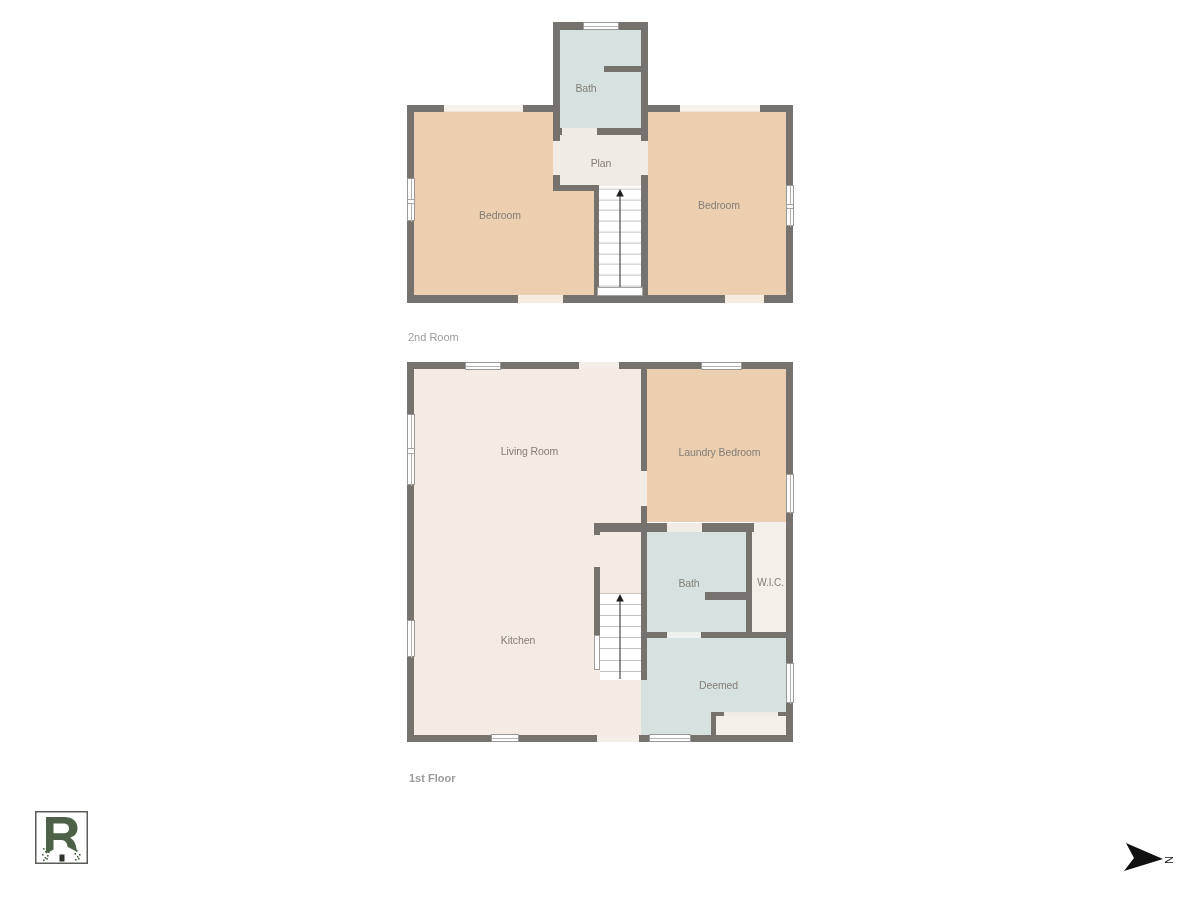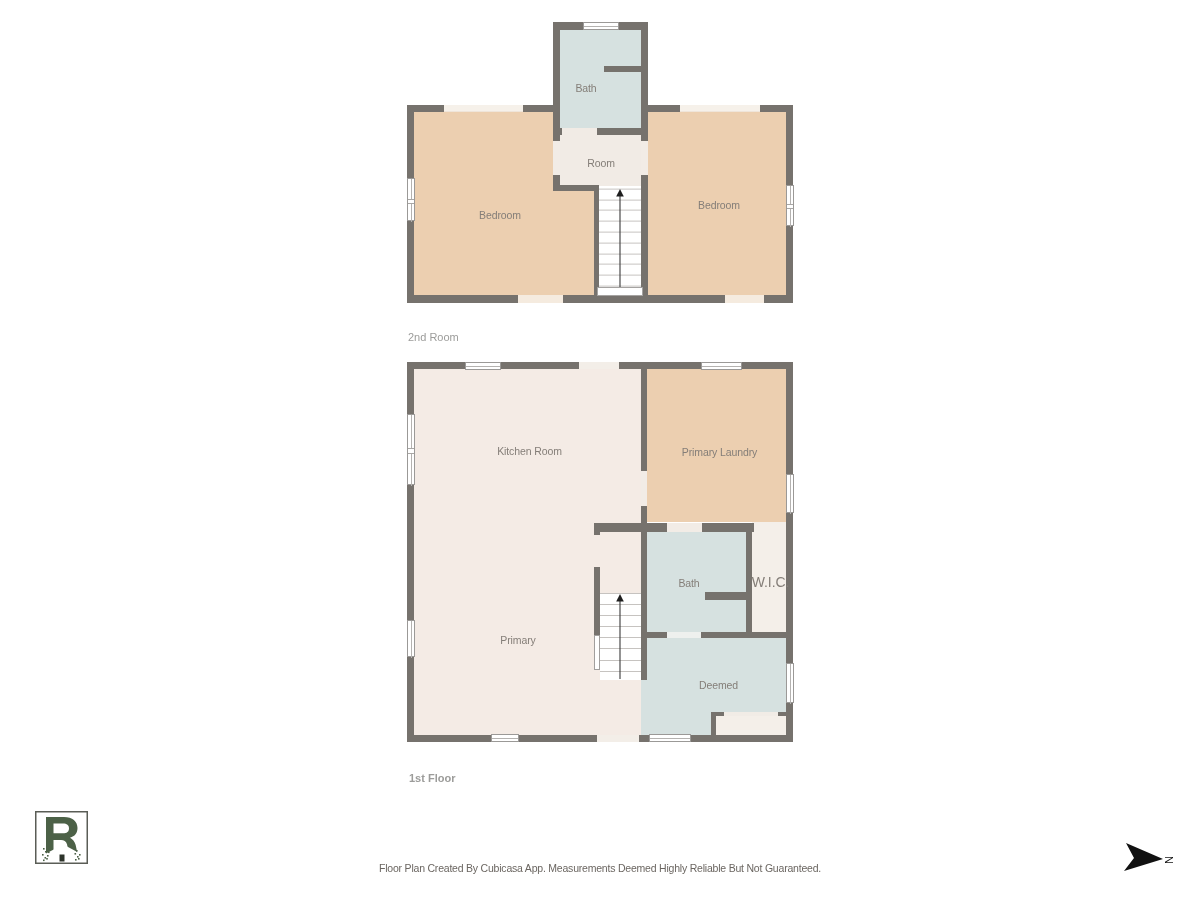--- a/index.html
+++ b/index.html
@@ -78,21 +78,21 @@
 
 <div class="a" style="left:597px;top:287px;width:46px;height:8.5px;background:#fff;border:1px solid #a5a3a1;box-sizing:border-box;"></div>
 
 <svg class="a" style="left:613px;top:189px;" width="14" height="99" viewBox="0 0 14 99">
       <line x1="7" y1="5" x2="7" y2="98" stroke="#3a3a3a" stroke-width="1.1"></line>
       <polygon points="7,0 10.8,7.5 3.2,7.5" fill="#1e1e1e"></polygon>
     </svg>
 
 <div class="lbl" style="left:586px;top:88px;">Bath</div>
 
-<div class="lbl" style="left:601px;top:163px;">Room</div>
+<div class="lbl" style="left:601px;top:163px;">Plan</div>
 
 <div class="lbl" style="left:500px;top:214.5px;">Bedroom</div>
 
 <div class="lbl" style="left:719px;top:204.5px;">Bedroom</div>
 
 <div class="flr" style="left:408px;top:331px;">2nd Room</div>
 
 <div class="a" style="left:414px;top:369px;width:233px;height:365.5px;background:#f4ebe5;"></div>
 
 <div class="a" style="left:647px;top:369px;width:139px;height:153px;background:#eccfb0;"></div>
@@ -186,29 +186,29 @@
       <div class="a" style="left:0;right:0;top:3px;height:1px;background:#b4b2b0;"></div>
     </div>
 
 <div class="a" style="left:593.5px;top:635px;width:6.5px;height:35px;background:#fff;border:1px solid #a19f9d;box-sizing:border-box;"></div>
 
 <svg class="a" style="left:613px;top:593.5px;" width="14" height="86" viewBox="0 0 14 86">
       <line x1="7" y1="5" x2="7" y2="85" stroke="#3a3a3a" stroke-width="1.1"></line>
       <polygon points="7,0 10.8,7.5 3.2,7.5" fill="#1e1e1e"></polygon>
     </svg>
 
-<div class="lbl" style="left:529.5px;top:451px;">Kitchen Room</div>
-
-<div class="lbl" style="left:518px;top:639.5px;">Primary</div>
-
-<div class="lbl" style="left:719.5px;top:452px;">Primary Laundry</div>
+<div class="lbl" style="left:529.5px;top:451px;">Living Room</div>
+
+<div class="lbl" style="left:518px;top:639.5px;">Kitchen</div>
+
+<div class="lbl" style="left:719.5px;top:452px;">Laundry Bedroom</div>
 
 <div class="lbl" style="left:689px;top:582.5px;">Bath</div>
 
-<div class="lbl" style="left:770.5px;top:582px;font-size:14px;">W.I.C.</div>
+<div class="lbl" style="left:770.5px;top:582px;font-size:10px;">W.I.C.</div>
 
 <div class="lbl" style="left:718.5px;top:684.5px;">Deemed</div>
 
 <div class="flr" style="left:409px;top:772px;font-weight:bold;">1st Floor</div>
 
 <svg class="a" style="left:35px;top:811px;" width="53" height="53" viewBox="0 0 53 53">
 <rect x="0.75" y="0.75" width="51.5" height="51.5" fill="#ffffff" stroke="#5a5d56" stroke-width="1.5"></rect>
 <path d="M 11 6 H 29 C 37.5 6 42.5 10.5 42.5 17 C 42.5 22 39.8 25.4 35 26.7 C 37.6 28 39.6 30.3 40.6 33.8 L 43 45 L 34.4 45 L 32 33.2 C 31 30.4 29 29 26 29 H 18.5 V 45 H 11 Z" fill="#4c6147"></path>
 <path d="M 18.5 12.5 H 28 C 31.8 12.5 34 14.3 34 17.4 C 34 20.5 31.8 22.3 28 22.3 H 18.5 Z" fill="#ffffff"></path>
 <path d="M 28.4 33.5 L 46 43 L 46 50.5 L 11 50.5 L 11 42.5 Z" fill="#ffffff"></path>
@@ -225,19 +225,18 @@
         <rect x="38" y="36" width="1.6" height="1.6"></rect>
         <rect x="41" y="39" width="1.6" height="1.6"></rect>
         <rect x="39.5" y="42" width="1.6" height="1.6"></rect>
         <rect x="42" y="45" width="1.6" height="1.6"></rect>
         <rect x="40" y="48" width="1.6" height="1.6"></rect>
         <rect x="44" y="43" width="1.6" height="1.6"></rect>
         <rect x="43" y="47" width="1.6" height="1.6"></rect>
       </g>
 </svg>
 
-<div class="a" style="left:0;top:862px;width:1200px;text-align:center;font-size:10.5px;letter-spacing:-0.02em;color:#6b6661;">Floor Plan Created By Cubicasa App. Measurements Deemed Highly Reliable But Not Guaranteed.</div>
 
 <svg class="a" style="left:1118px;top:838px;" width="62" height="38" viewBox="0 0 62 38">
 <polygon points="8,5 45,21 6,33 16,20" fill="#111111"></polygon>
 <text x="48" y="27" font-family="Liberation Sans, sans-serif" font-size="11" fill="#111" transform="rotate(90 52 22)">N</text>
 </svg>
 </div>
 
 </body></html>

